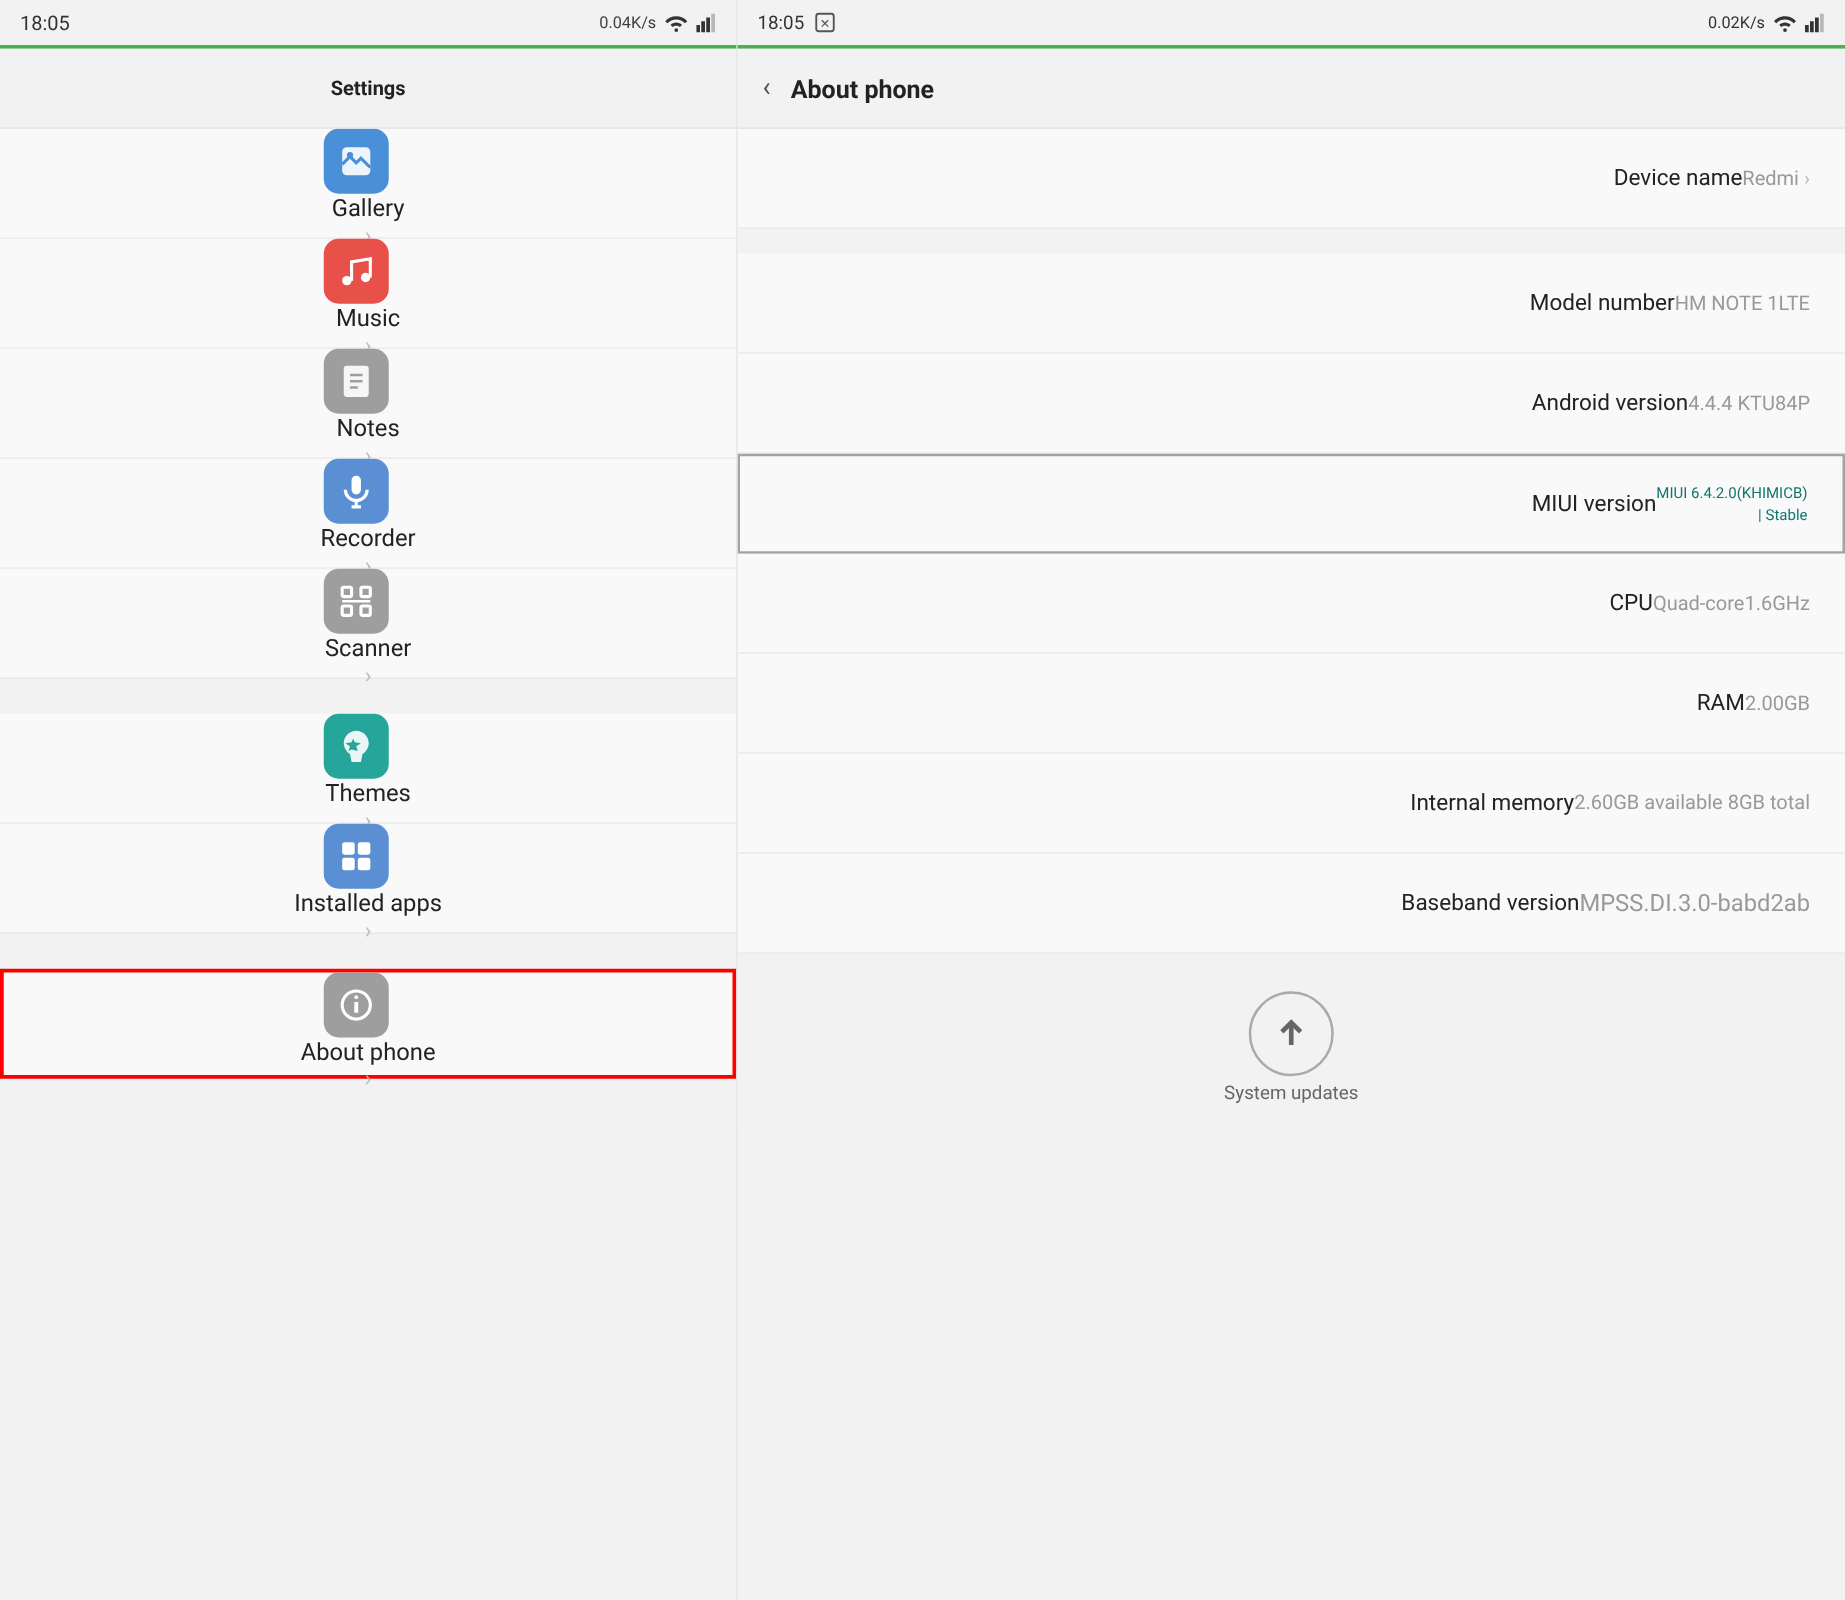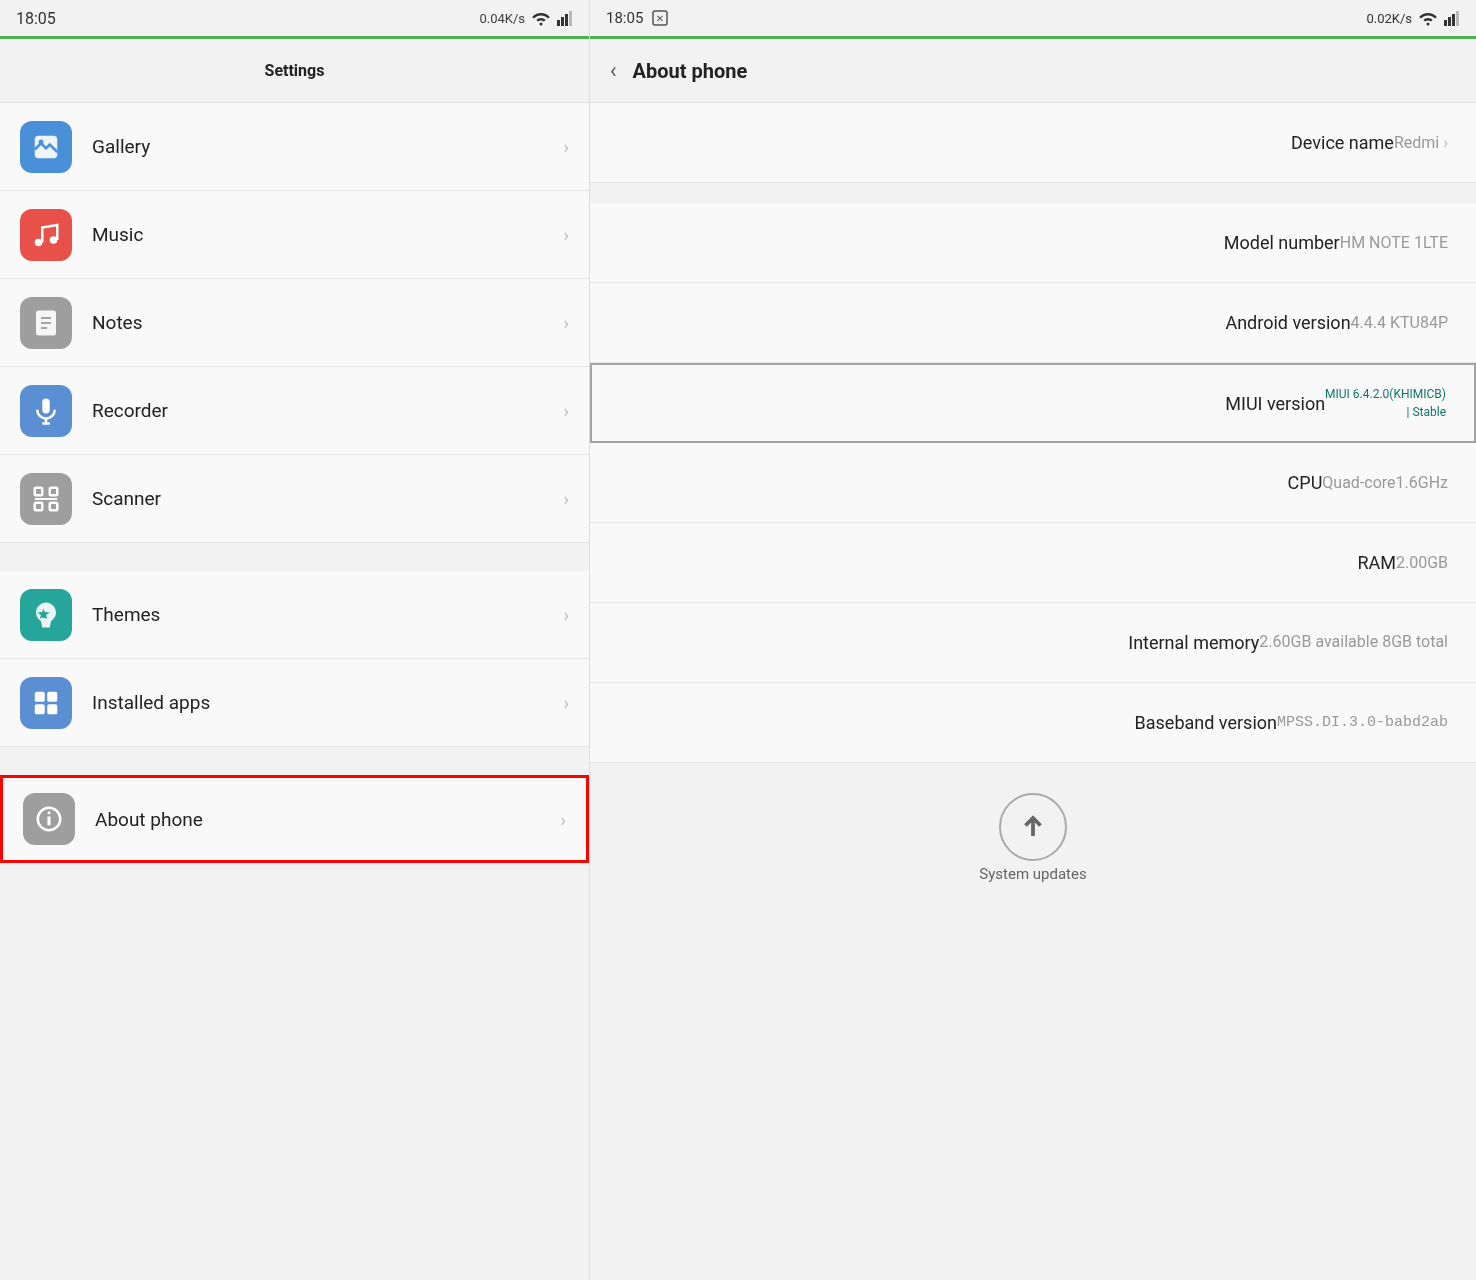--- a/index.html
+++ b/index.html
@@ -76,20 +76,21 @@
 
     .settings-item {
       display: flex;
       align-items: center;
       padding: 0 20px;
       height: 88px;
       background: #f9f9f9;
       border-bottom: 1px solid #e5e5e5;
       cursor: pointer;
       position: relative;
+      flex-direction: column;
     }
 
     .settings-item.highlighted {
       border: 3px solid red;
     }
 
     .settings-item .icon-wrap {
       width: 52px;
       height: 52px;
       border-radius: 12px;
@@ -482,21 +483,21 @@
     <div class="about-item">
       <span class="info-label">Internal memory</span>
       <span class="info-value multiline">
         <span>2.60GB available</span>
         <span>8GB total</span>
       </span>
     </div>
 
     <div class="about-item">
       <span class="info-label">Baseband version</span>
-      <span class="info-value" style="font-size:15px;font-family:Liberation Mono, monospace;">MPSS.DI.3.0-babd2ab</span>
+      <span class="info-value" style="font-size:19px;">MPSS.DI.3.0-babd2ab</span>
     </div>
 
     <div class="system-updates">
       <div class="update-circle">
         <svg viewBox="0 0 24 24">
           <line x1="12" y1="18" x2="12" y2="6" stroke="#666" stroke-width="2.5"></line>
           <polyline points="7,11 12,6 17,11" stroke="#666" stroke-width="2.5" fill="none"></polyline>
         </svg>
       </div>
       <span class="update-label">System updates</span>

